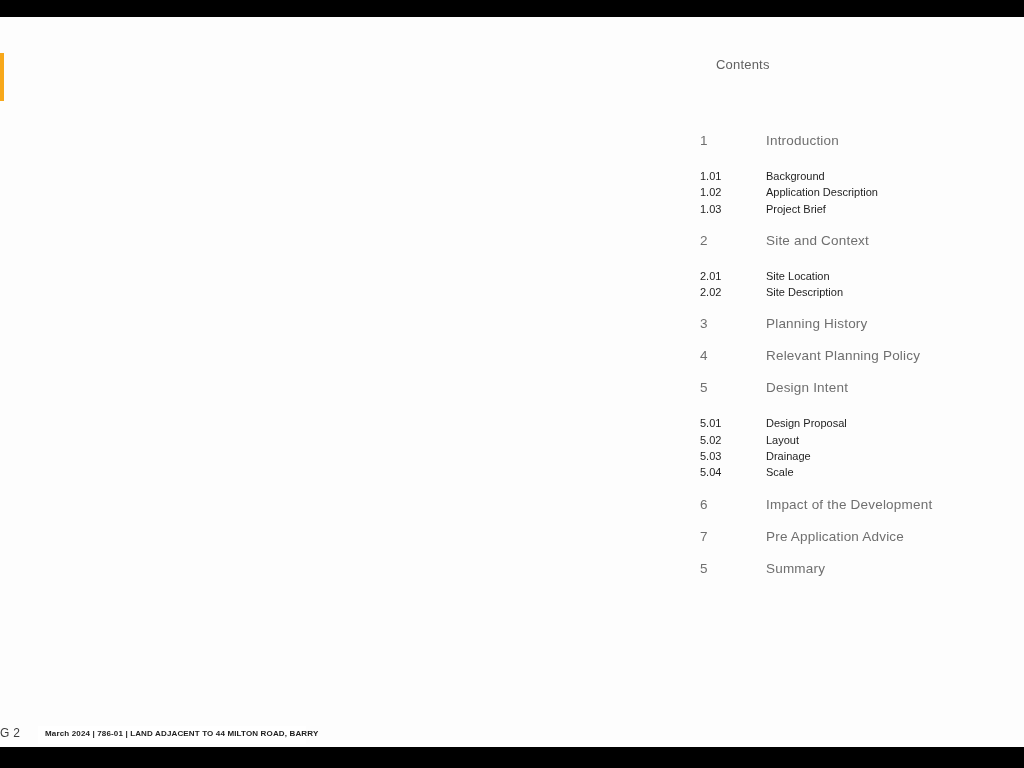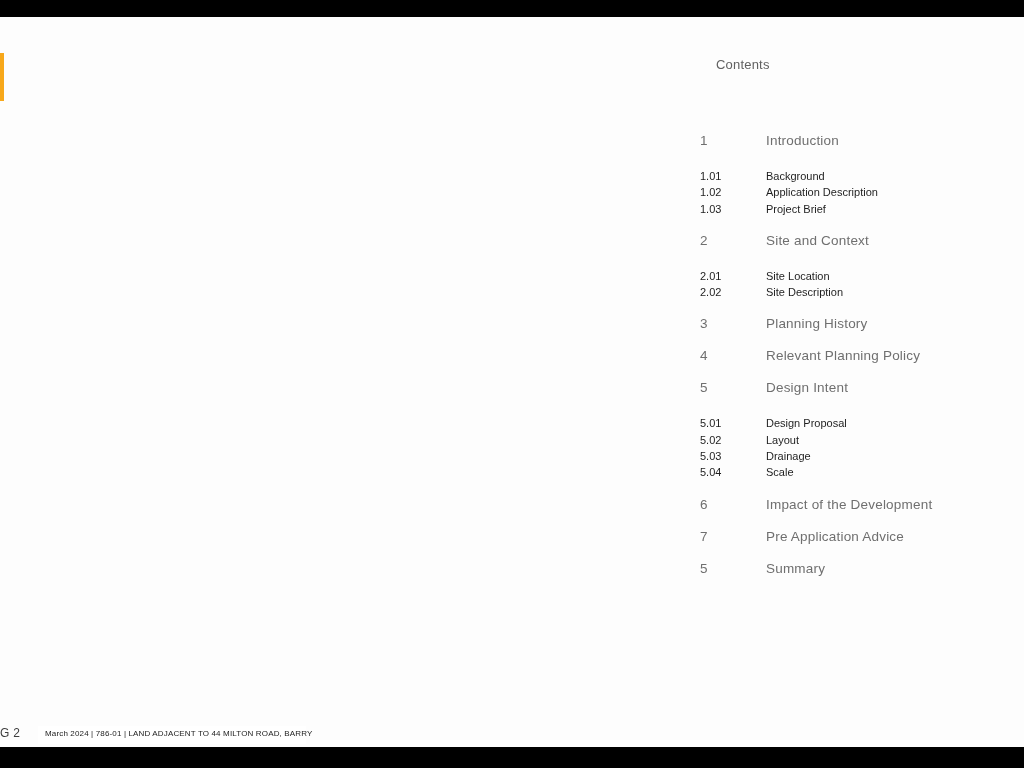--- a/index.html
+++ b/index.html
@@ -87,21 +87,21 @@
     font-size: 12px;
     font-weight: 500;
     color: #3d3d3d;
     letter-spacing: 0.3px;
     white-space: nowrap;
   }
   .doc-info {
     position: absolute;
     left: 45px; top: 729px;
     font-size: 8px;
-    font-weight: 400;
+    font-weight: 700;
     color: #1c1c1c;
     letter-spacing: 0.15px;
     white-space: nowrap;
   }
 </style>
 </head>
 <body>
 
 <div class="stage">
 

